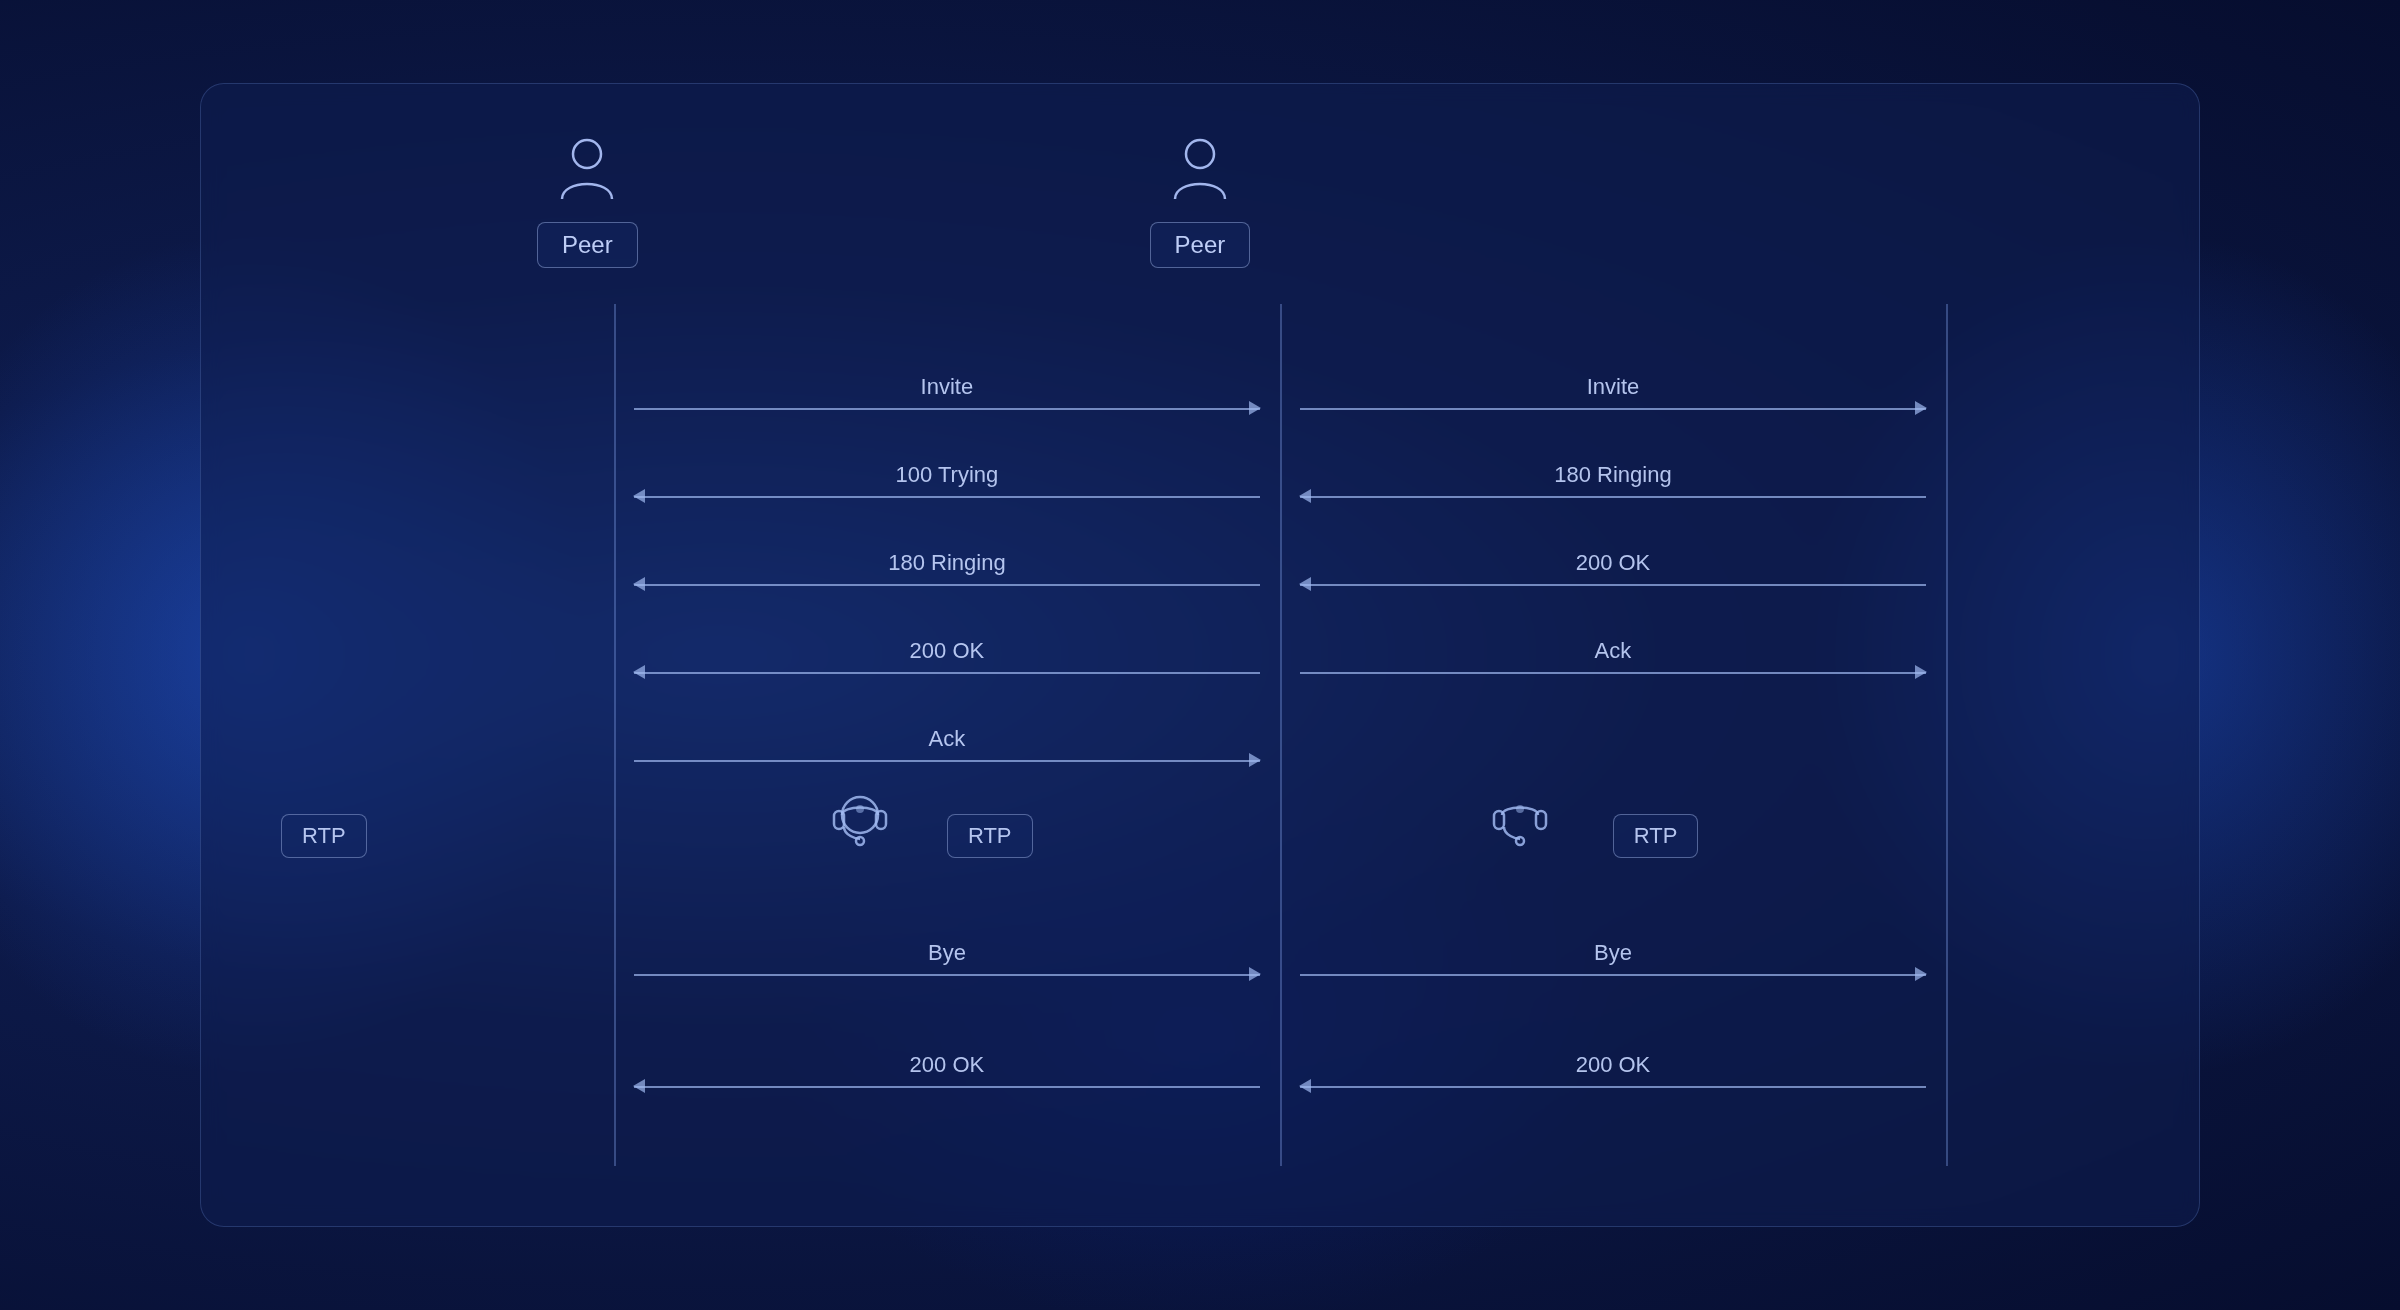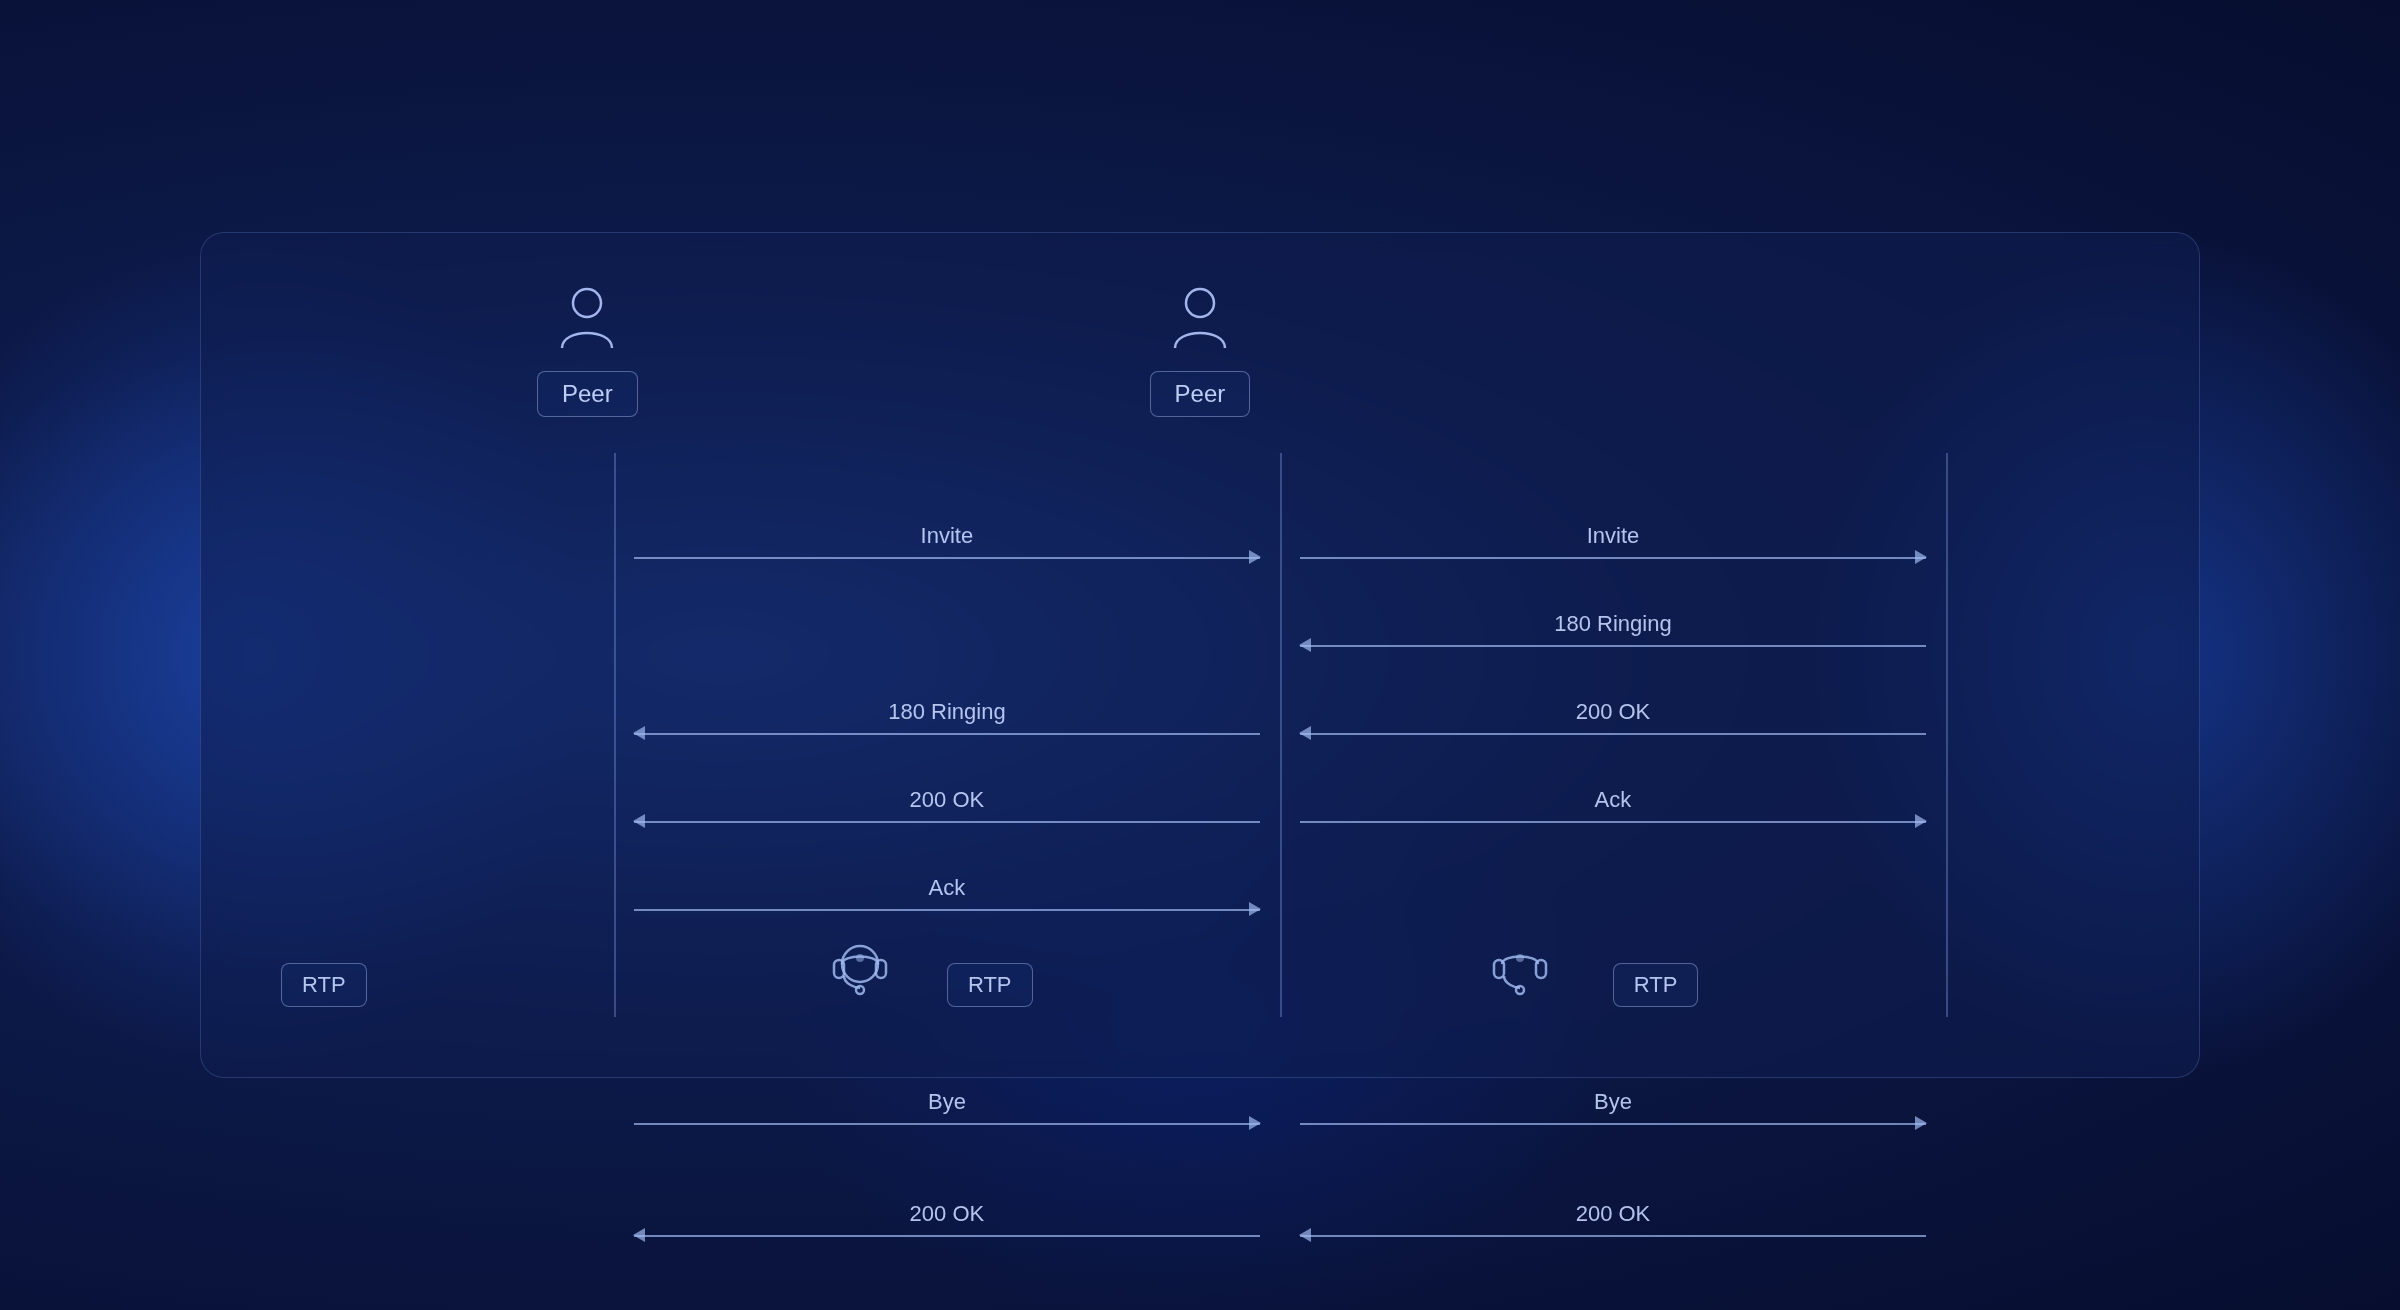--- a/index.html
+++ b/index.html
@@ -23,21 +23,21 @@
       background:
         radial-gradient(ellipse 500px 600px at 10% 50%, rgba(30, 80, 200, 0.5) 0%, transparent 70%),
         radial-gradient(ellipse 500px 600px at 90% 50%, rgba(30, 80, 200, 0.5) 0%, transparent 70%),
         radial-gradient(ellipse 600px 400px at 50% 80%, rgba(10, 40, 150, 0.3) 0%, transparent 70%);
       pointer-events: none;
     }
 
     .diagram-container {
       position: relative;
       width: 2000px;
-      height: 846px;
+      height: 1144px;
       background: rgba(15, 30, 80, 0.55);
       border: 1px solid rgba(100, 130, 200, 0.3);
       border-radius: 24px;
       backdrop-filter: blur(10px);
       padding: 84px 80px;
     }
 
     .actor-label {
       border: 1px solid rgba(150, 170, 220, 0.5);
       border-radius: 8px;
@@ -83,20 +83,26 @@
 
   <div style="position:absolute; left: calc(80px + 83.333%); top:220px; bottom:60px; width:2px; background:rgba(120,150,220,0.4);"></div>
 
   <div style="position:absolute; top:290px; left:calc(80px + 16.665% + 20px); width:calc(33.33% - 40px);">
     <div style="text-align:center; color:rgba(200,215,255,0.9); font-size:22px; font-weight:500; margin-bottom:8px;">Invite</div>
     <div style="position:relative; height:2px; background:rgba(160,185,240,0.7); width:100%;">
       <div style="position:absolute; right:-1px; top:50%; transform:translateY(-50%); width:0; height:0; border-left:12px solid rgba(160,185,240,0.7); border-top:7px solid transparent; border-bottom:7px solid transparent; margin-top:-1px;"></div>
     </div>
   </div>
 
+  <div style="position:absolute; top:378px; left:calc(80px + 16.665% + 20px); width:calc(33.33% - 40px);">
+    <div style="text-align:center; color:rgba(200,215,255,0.9); font-size:22px; font-weight:500; margin-bottom:8px;">100 Trying</div>
+    <div style="position:relative; height:2px; background:rgba(160,185,240,0.7); width:100%;">
+      <div style="position:absolute; left:-1px; top:50%; transform:translateY(-50%); width:0; height:0; border-right:12px solid rgba(160,185,240,0.7); border-top:7px solid transparent; border-bottom:7px solid transparent; margin-top:-1px;"></div>
+    </div>
+  </div>
 
   <div style="position:absolute; top:466px; left:calc(80px + 16.665% + 20px); width:calc(33.33% - 40px);">
     <div style="text-align:center; color:rgba(200,215,255,0.9); font-size:22px; font-weight:500; margin-bottom:8px;">180 Ringing</div>
     <div style="position:relative; height:2px; background:rgba(160,185,240,0.7); width:100%;">
       <div style="position:absolute; left:-1px; top:50%; transform:translateY(-50%); width:0; height:0; border-right:12px solid rgba(160,185,240,0.7); border-top:7px solid transparent; border-bottom:7px solid transparent; margin-top:-1px;"></div>
     </div>
   </div>
 
   <div style="position:absolute; top:554px; left:calc(80px + 16.665% + 20px); width:calc(33.33% - 40px);">
     <div style="text-align:center; color:rgba(200,215,255,0.9); font-size:22px; font-weight:500; margin-bottom:8px;">200 OK</div>

